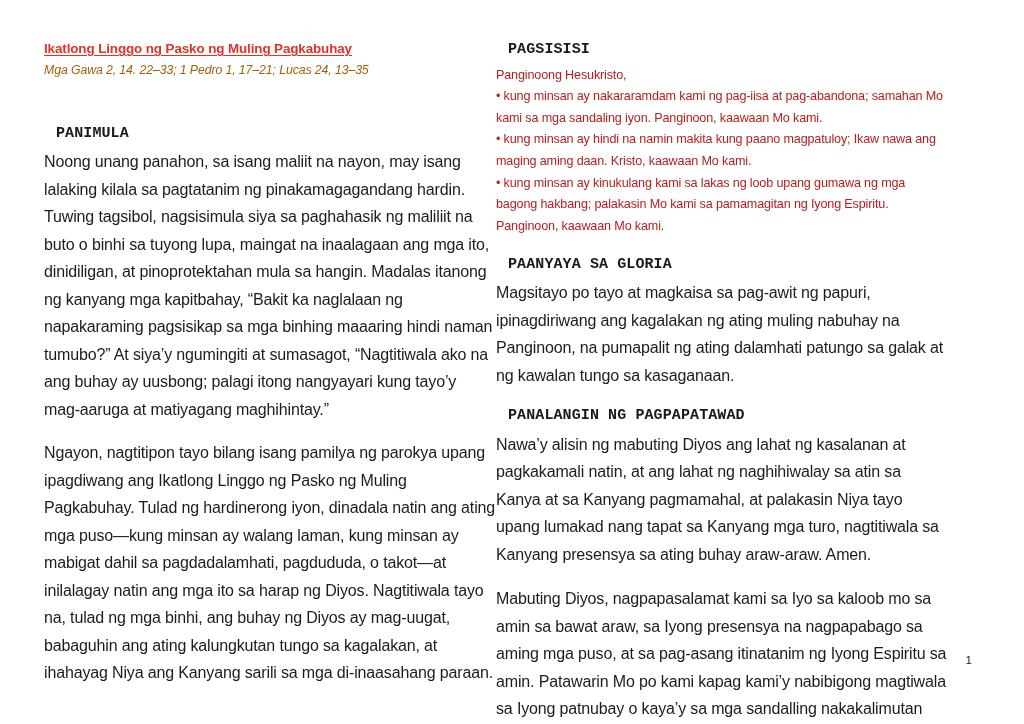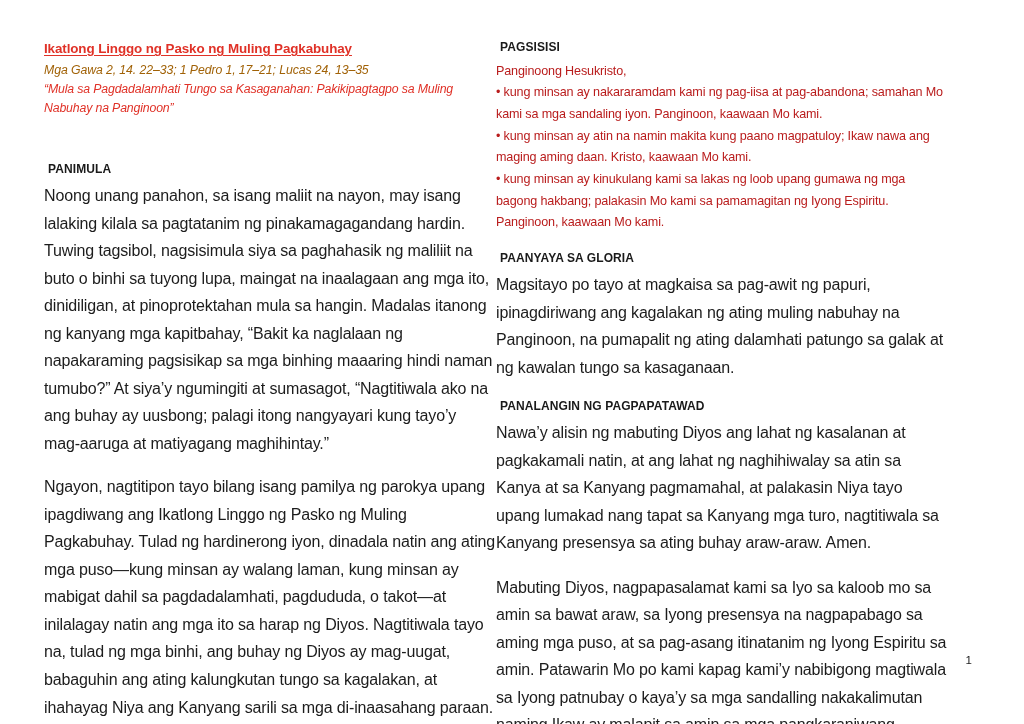--- a/index.html
+++ b/index.html
@@ -64,25 +64,26 @@
     font-style: italic;
     font-size: 12.3px;
     line-height: 1.55;
     letter-spacing: -0.15px;
     margin: 0;
   }
 
   
   .section-head {
     font-weight: bold;
-    font-size: 12px;
+    font-size: 15px;
     letter-spacing: 0.1px;
     color: #1a1a1a;
-    margin: 0 0 5px 4px;
+    margin: 0 0 5px 12px;
     line-height: 1.3;
+    font-family: Liberation Mono, monospace;
   }
   .gap-before-panimula { height: 44px; }
 
   
   p.body {
     font-size: 16px;
     line-height: 1.72;
     color: #1c1c1c;
     margin: 0 0 16px 0;
     letter-spacing: -0.15px;
@@ -114,41 +115,40 @@
 <div class="page">
   <div class="sheet">
 
     <div class="columns">
 
       <div class="col col-left">
 
         <div>
           <div class="doc-title">Ikatlong Linggo ng Pasko ng Muling Pagkabuhay</div>
           <div class="doc-readings">Mga Gawa 2, 14. 22–33; 1 Pedro 1, 17–21; Lucas 24, 13–35</div>
-          <div class="doc-theme">“Mula sa Pagdadalamhati Tungo sa Kasaganahan:  Pakikipagtagpo sa Muling Nabuhay na Panginoon”</div>
         </div>
 
         <div class="gap-before-panimula"></div>
 
         <div class="block">
           <div class="section-head">PANIMULA</div>
           <p class="body">Noong unang panahon, sa isang maliit na nayon, may isang lalaking kilala sa pagtatanim ng pinakamagagandang hardin. Tuwing tagsibol, nagsisimula siya sa paghahasik ng maliliit na buto o binhi sa tuyong lupa, maingat na inaalagaan ang mga ito, dinidiligan, at pinoprotektahan mula sa hangin. Madalas itanong ng kanyang mga kapitbahay, “Bakit ka naglalaan ng napakaraming pagsisikap sa mga binhing maaaring hindi naman tumubo?” At siya’y ngumingiti at sumasagot, “Nagtitiwala ako na ang buhay ay uusbong; palagi itong nangyayari kung tayo’y mag-aaruga at matiyagang maghihintay.”</p>
           <p class="body">Ngayon, nagtitipon tayo bilang isang pamilya ng parokya upang ipagdiwang ang Ikatlong Linggo ng Pasko ng Muling Pagkabuhay. Tulad ng hardinerong iyon, dinadala natin ang ating mga puso—kung minsan ay walang laman, kung minsan ay mabigat dahil sa pagdadalamhati, pagdududa, o takot—at inilalagay natin ang mga ito sa harap ng Diyos. Nagtitiwala tayo na, tulad ng mga binhi, ang buhay ng Diyos ay mag-uugat, babaguhin ang ating kalungkutan tungo sa kagalakan, at ihahayag Niya ang Kanyang sarili sa mga di-inaasahang paraan.</p>
         </div>
 
       </div>
 
       <div class="col col-right">
 
         <div class="block">
           <div class="section-head">PAGSISISI</div>
           <div class="prayer-lines">
             <p class="line">Panginoong Hesukristo,</p>
             <p class="line">• kung minsan ay nakararamdam kami ng pag-iisa at pag-abandona; samahan Mo kami sa mga sandaling iyon. Panginoon, kaawaan Mo kami.</p>
-            <p class="line">• kung minsan ay atin na namin makita kung paano magpatuloy; Ikaw nawa ang maging aming daan. Kristo, kaawaan Mo kami.</p>
+            <p class="line">• kung minsan ay hindi na namin makita kung paano magpatuloy; Ikaw nawa ang maging aming daan. Kristo, kaawaan Mo kami.</p>
             <p class="line">• kung minsan ay kinukulang kami sa lakas ng loob upang gumawa ng mga bagong hakbang; palakasin Mo kami sa pamamagitan ng Iyong Espiritu. Panginoon, kaawaan Mo kami.</p>
           </div>
         </div>
 
         <div class="block">
           <div class="section-head">PAANYAYA SA GLORIA</div>
           <p class="body tight">Magsitayo po tayo at magkaisa sa pag-awit ng papuri, ipinagdiriwang ang kagalakan ng ating muling nabuhay na Panginoon, na pumapalit ng ating dalamhati patungo sa galak at ng kawalan tungo sa kasaganaan.</p>
         </div>
 
         <div class="block">

